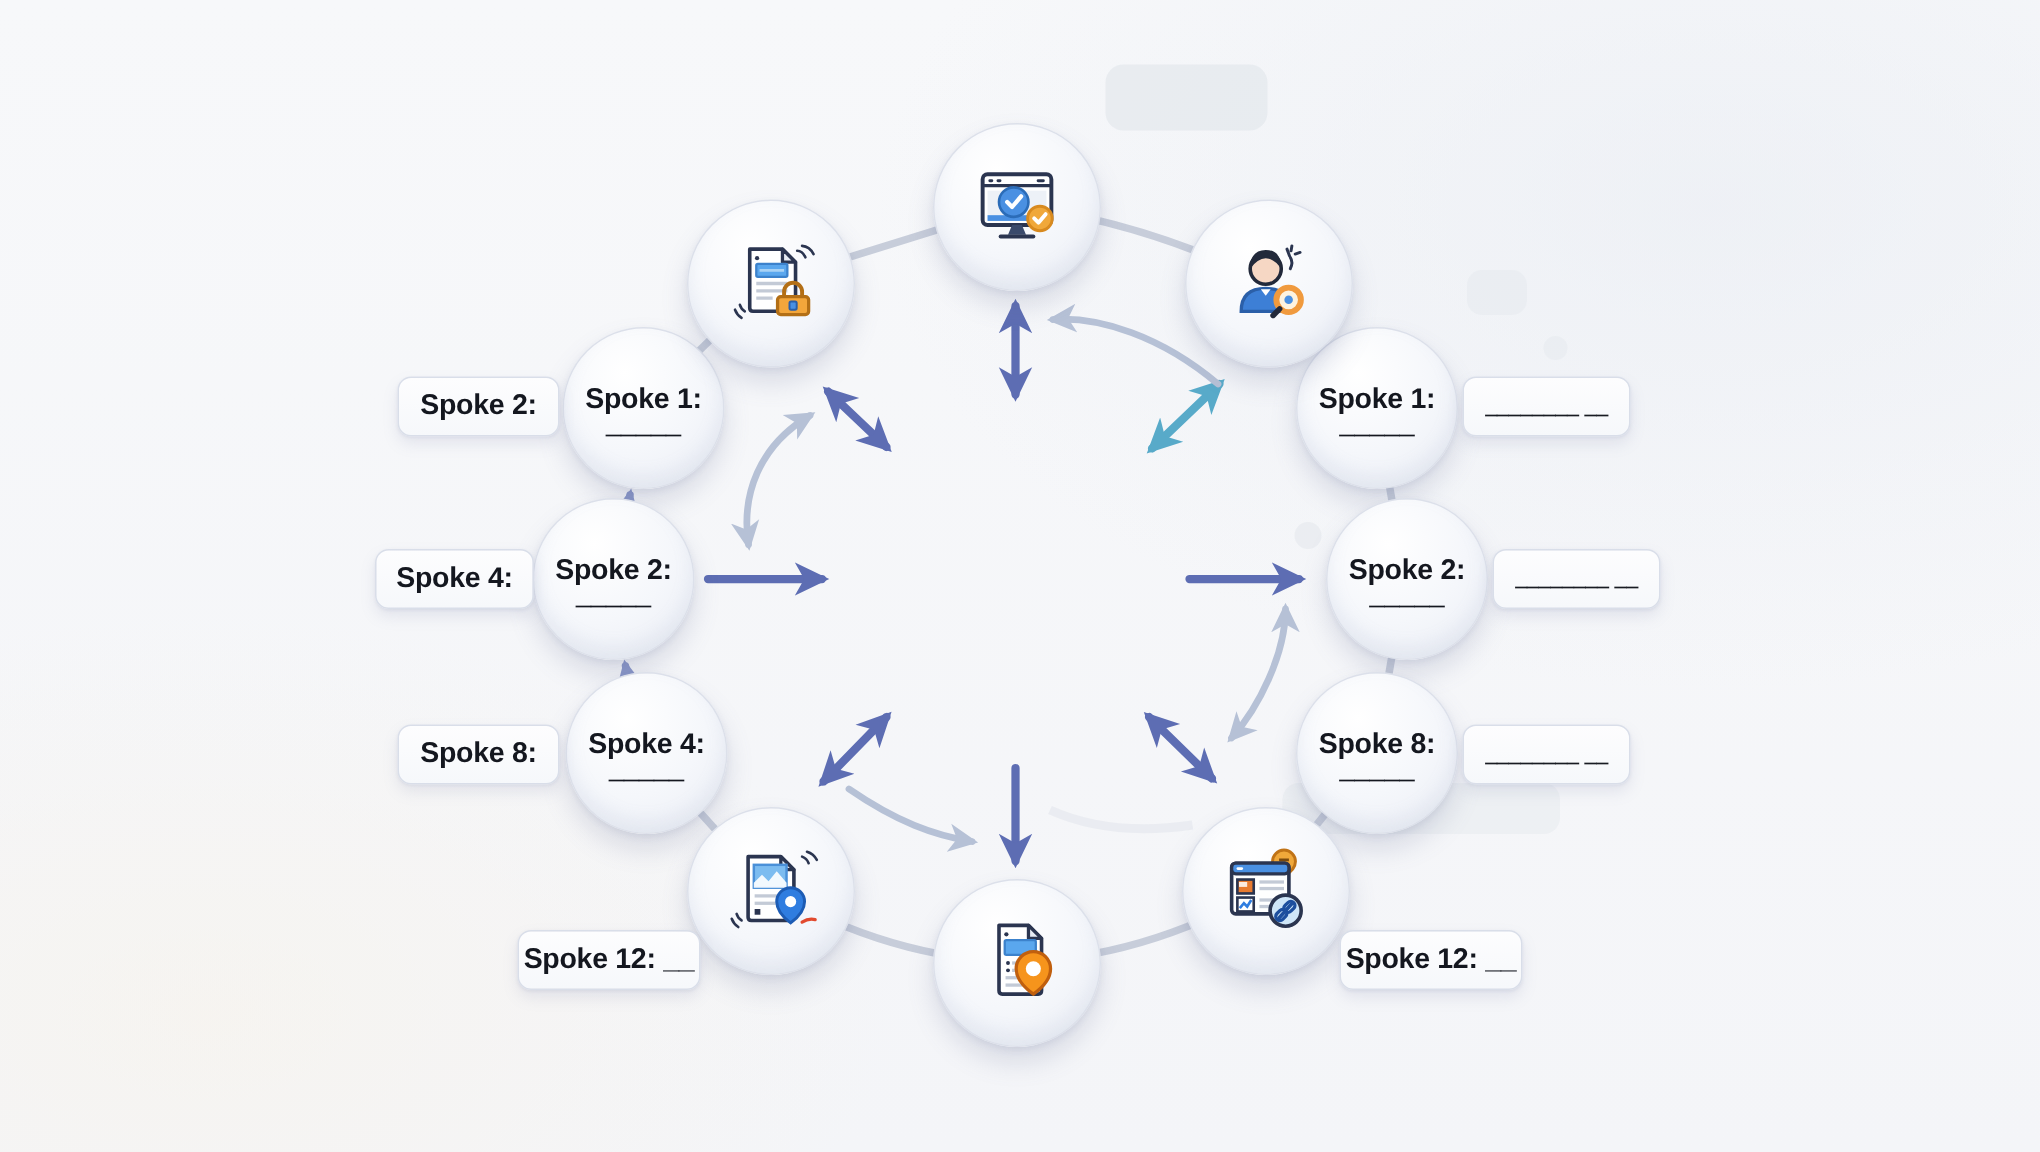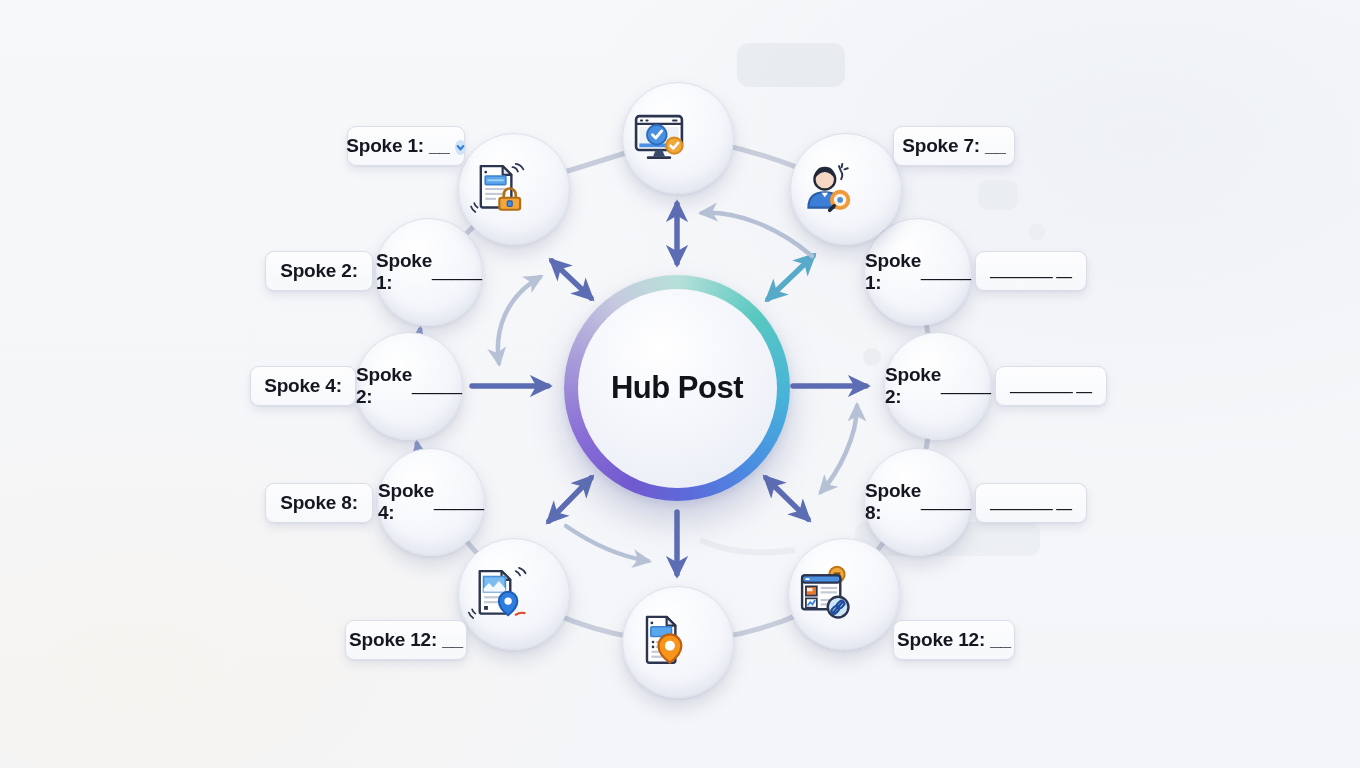--- a/index.html
+++ b/index.html
@@ -11,21 +11,21 @@
       radial-gradient(760px 440px at 10% 88%, rgba(247,243,236,.65), rgba(247,243,236,0) 60%),
       linear-gradient(#f7f8fa,#f4f5f8);
   }
   svg.layer{position:absolute;left:0;top:0;z-index:1;}
   
   .node{
     position:absolute;z-index:2;border-radius:50%;
     background:radial-gradient(circle at 38% 28%, #ffffff 0%, #f5f7fb 52%, #e9ecf4 100%);
     border:1px solid #dce0ea;
     box-shadow:0 10px 18px rgba(100,110,150,.20), 0 2px 4px rgba(100,110,150,.10), inset 0 -7px 12px rgba(150,160,190,.13);
-    display:flex;flex-direction:row;align-items:center;justify-content:flex-start;
+    display:flex;flex-direction:column;align-items:center;justify-content:center;
   }
   .text-node{width:106px;height:106px;}
   .icon-node{width:110px;height:110px;}
   .node-title{font-size:19px;font-weight:bold;color:#14171f;letter-spacing:-.2px;}
   .node-line{font-size:18px;font-weight:normal;color:#14171f;margin-top:-4px;line-height:14px;}
   
   .hub-ring{
     position:absolute;left:564px;top:275px;width:226px;height:226px;border-radius:50%;z-index:3;
     background:conic-gradient(from 0deg,
       #b7e0d9 0deg,#58c8c0 48deg,#47b3d9 95deg,#4a8ce2 138deg,#5b6cda 172deg,
@@ -111,25 +111,20 @@
     <line x1="768" y1="299" x2="813" y2="256" stroke="#58aac9" stroke-width="5.5" stroke-linecap="round" marker-start="url(#ah-teal)" marker-end="url(#ah-teal)"></line>
 
     <g stroke="#b6c1d6" stroke-width="4.5" stroke-linecap="round" fill="none">
       <path d="M540,277 C506,297 494,330 499,363" marker-start="url(#ah-gray)" marker-end="url(#ah-gray)"></path>
       <path d="M812,256 C774,224 733,211 702,213" marker-end="url(#ah-gray)"></path>
       <path d="M857,406 C857,436 839,472 821,492" marker-start="url(#ah-gray)" marker-end="url(#ah-gray)"></path>
       <path d="M566,526 C598,548 623,557 648,561" marker-end="url(#ah-gray)"></path>
     </g>
   </svg>
 
-  <div class="hub-ring">
-    <div class="hub-inner">
-      <div class="hub-label">Hub Post</div>
-    </div>
-  </div>
 
   <div class="node text-node" style="left:375px;top:218px;">
     <div class="node-title">Spoke 1:</div>
     <div class="node-line">_____</div>
   </div>
   <div class="node text-node" style="left:355px;top:332px;">
     <div class="node-title">Spoke 2:</div>
     <div class="node-line">_____</div>
   </div>
   <div class="node text-node" style="left:377px;top:448px;">
@@ -252,31 +247,20 @@
       <line x1="29" y1="42.5" x2="40" y2="42.5" stroke="#c3cad6" stroke-width="2"></line>
       <circle cx="45" cy="45" r="9.5" fill="#cfe6f8" stroke="#2b3550" stroke-width="2.2"></circle>
       <g transform="rotate(-45 45 45)" fill="none" stroke="#1d4f9e" stroke-width="2">
         <rect x="37.5" y="42.5" width="7.5" height="5" rx="2.5"></rect>
         <rect x="44.5" y="42.5" width="7.5" height="5" rx="2.5"></rect>
       </g>
       <line x1="41" y1="49.5" x2="49" y2="40.5" stroke="#1d4f9e" stroke-width="2.2" stroke-linecap="round"></line>
     </svg>
   </div>
 
-  <div class="callout" style="left:347px;top:126px;width:116px;">
-    <span>Spoke 1: __</span>
-    <span class="chev">
-      <svg width="11" height="11" viewBox="0 0 12 12">
-          <path d="M3,4.5 L6,8 L9,4.5" stroke="#2f7de0" stroke-width="2.4" fill="none" stroke-linecap="round" stroke-linejoin="round"></path>
-        </svg>
-    </span>
-  </div>
-  <div class="callout" style="left:893px;top:126px;width:120px;">
-    <span>Spoke 7: __</span>
-  </div>
   <div class="callout" style="left:345px;top:620px;width:120px;">
     <span>Spoke 12: __</span>
   </div>
   <div class="callout" style="left:893px;top:620px;width:120px;">
     <span>Spoke 12: __</span>
   </div>
 
   <div class="callout" style="left:265px;top:251px;width:106px;">
     <span>Spoke 2:</span>
   </div>

